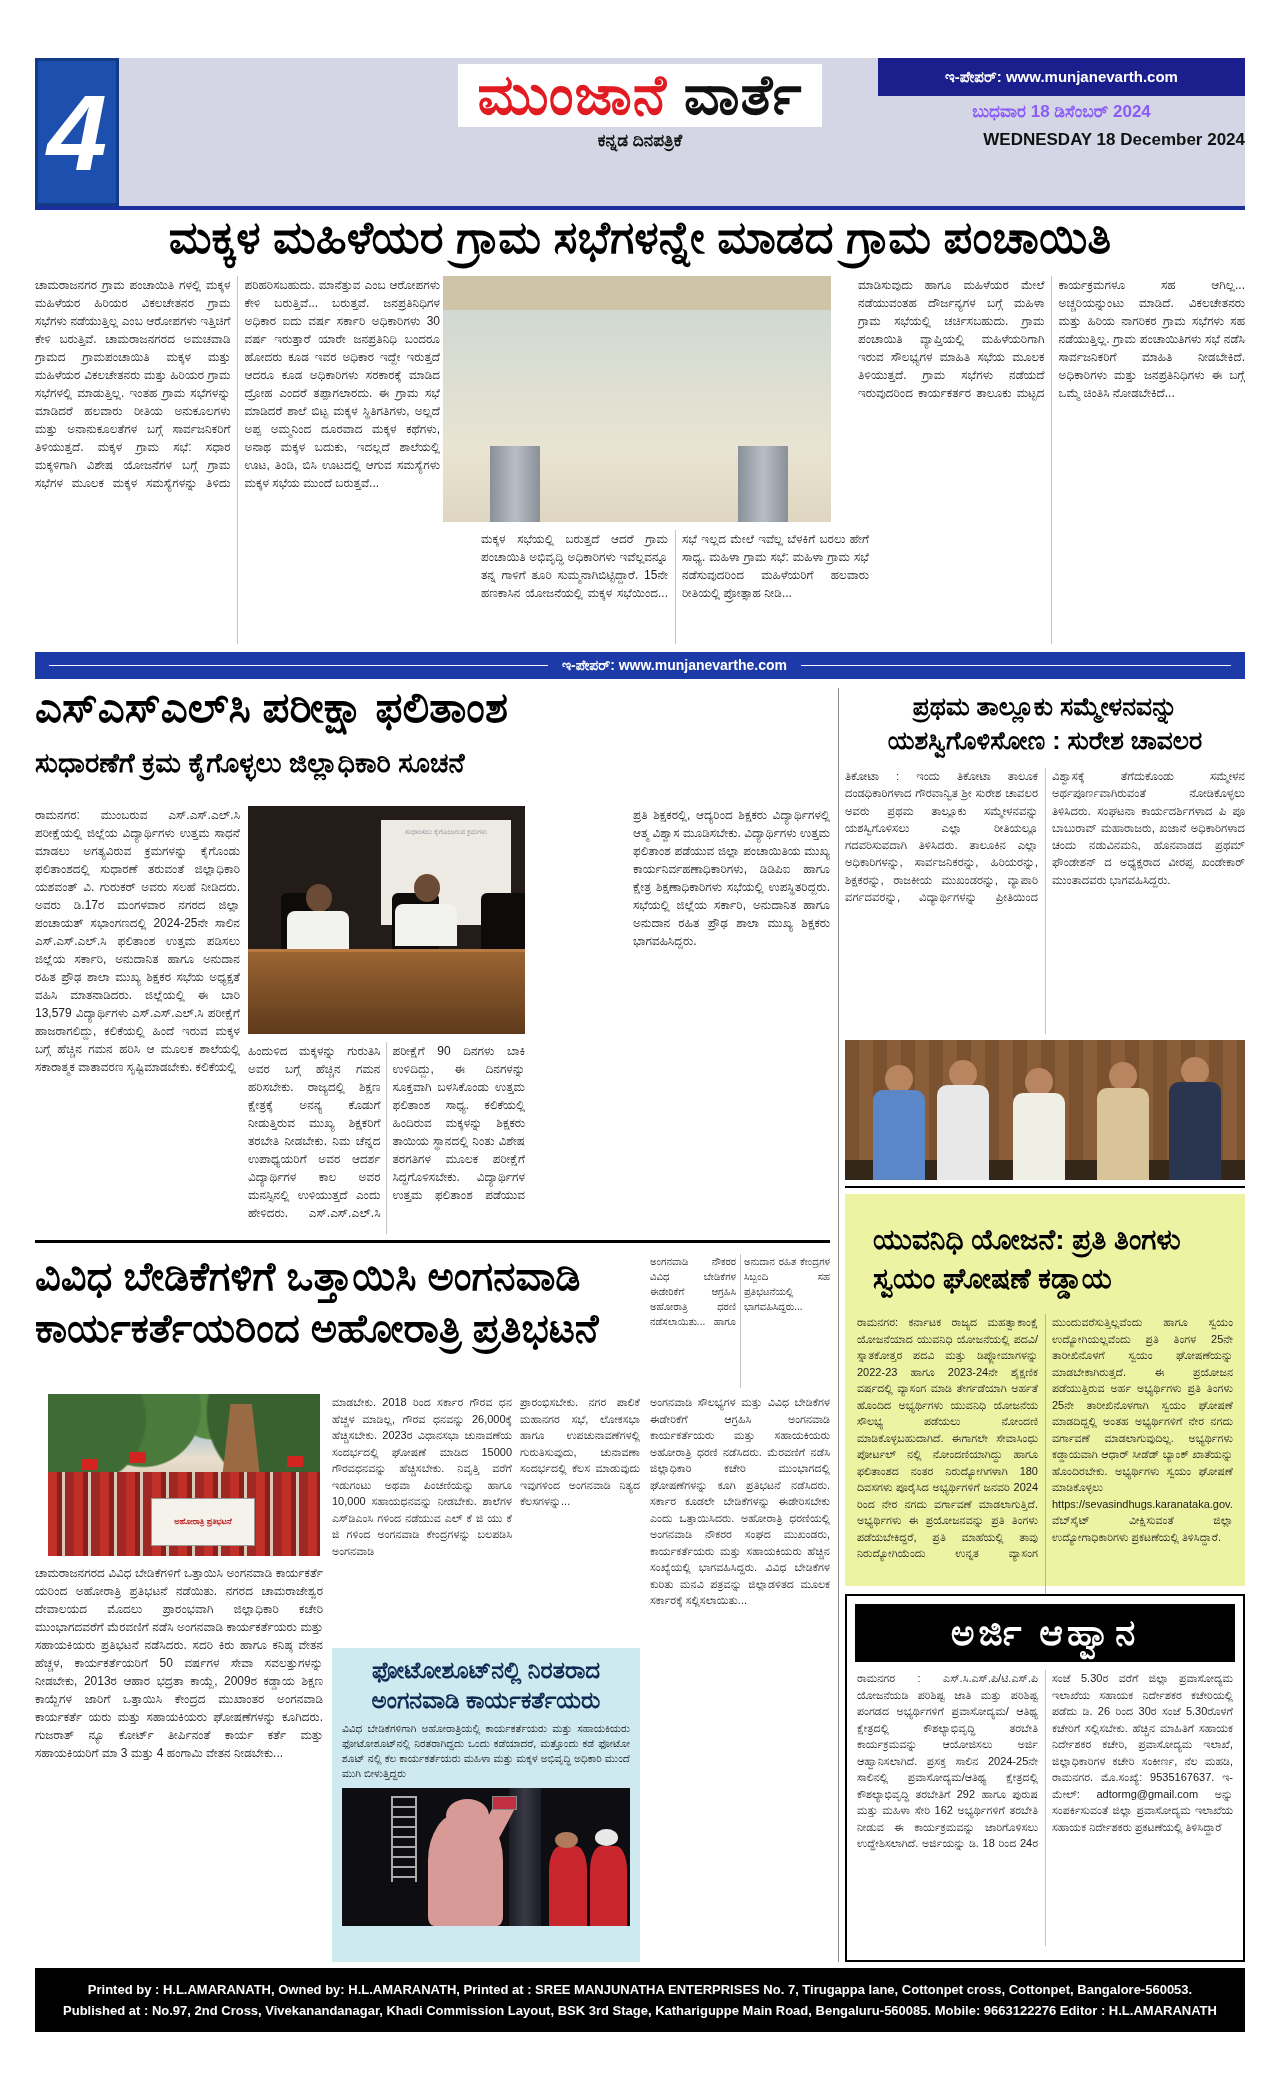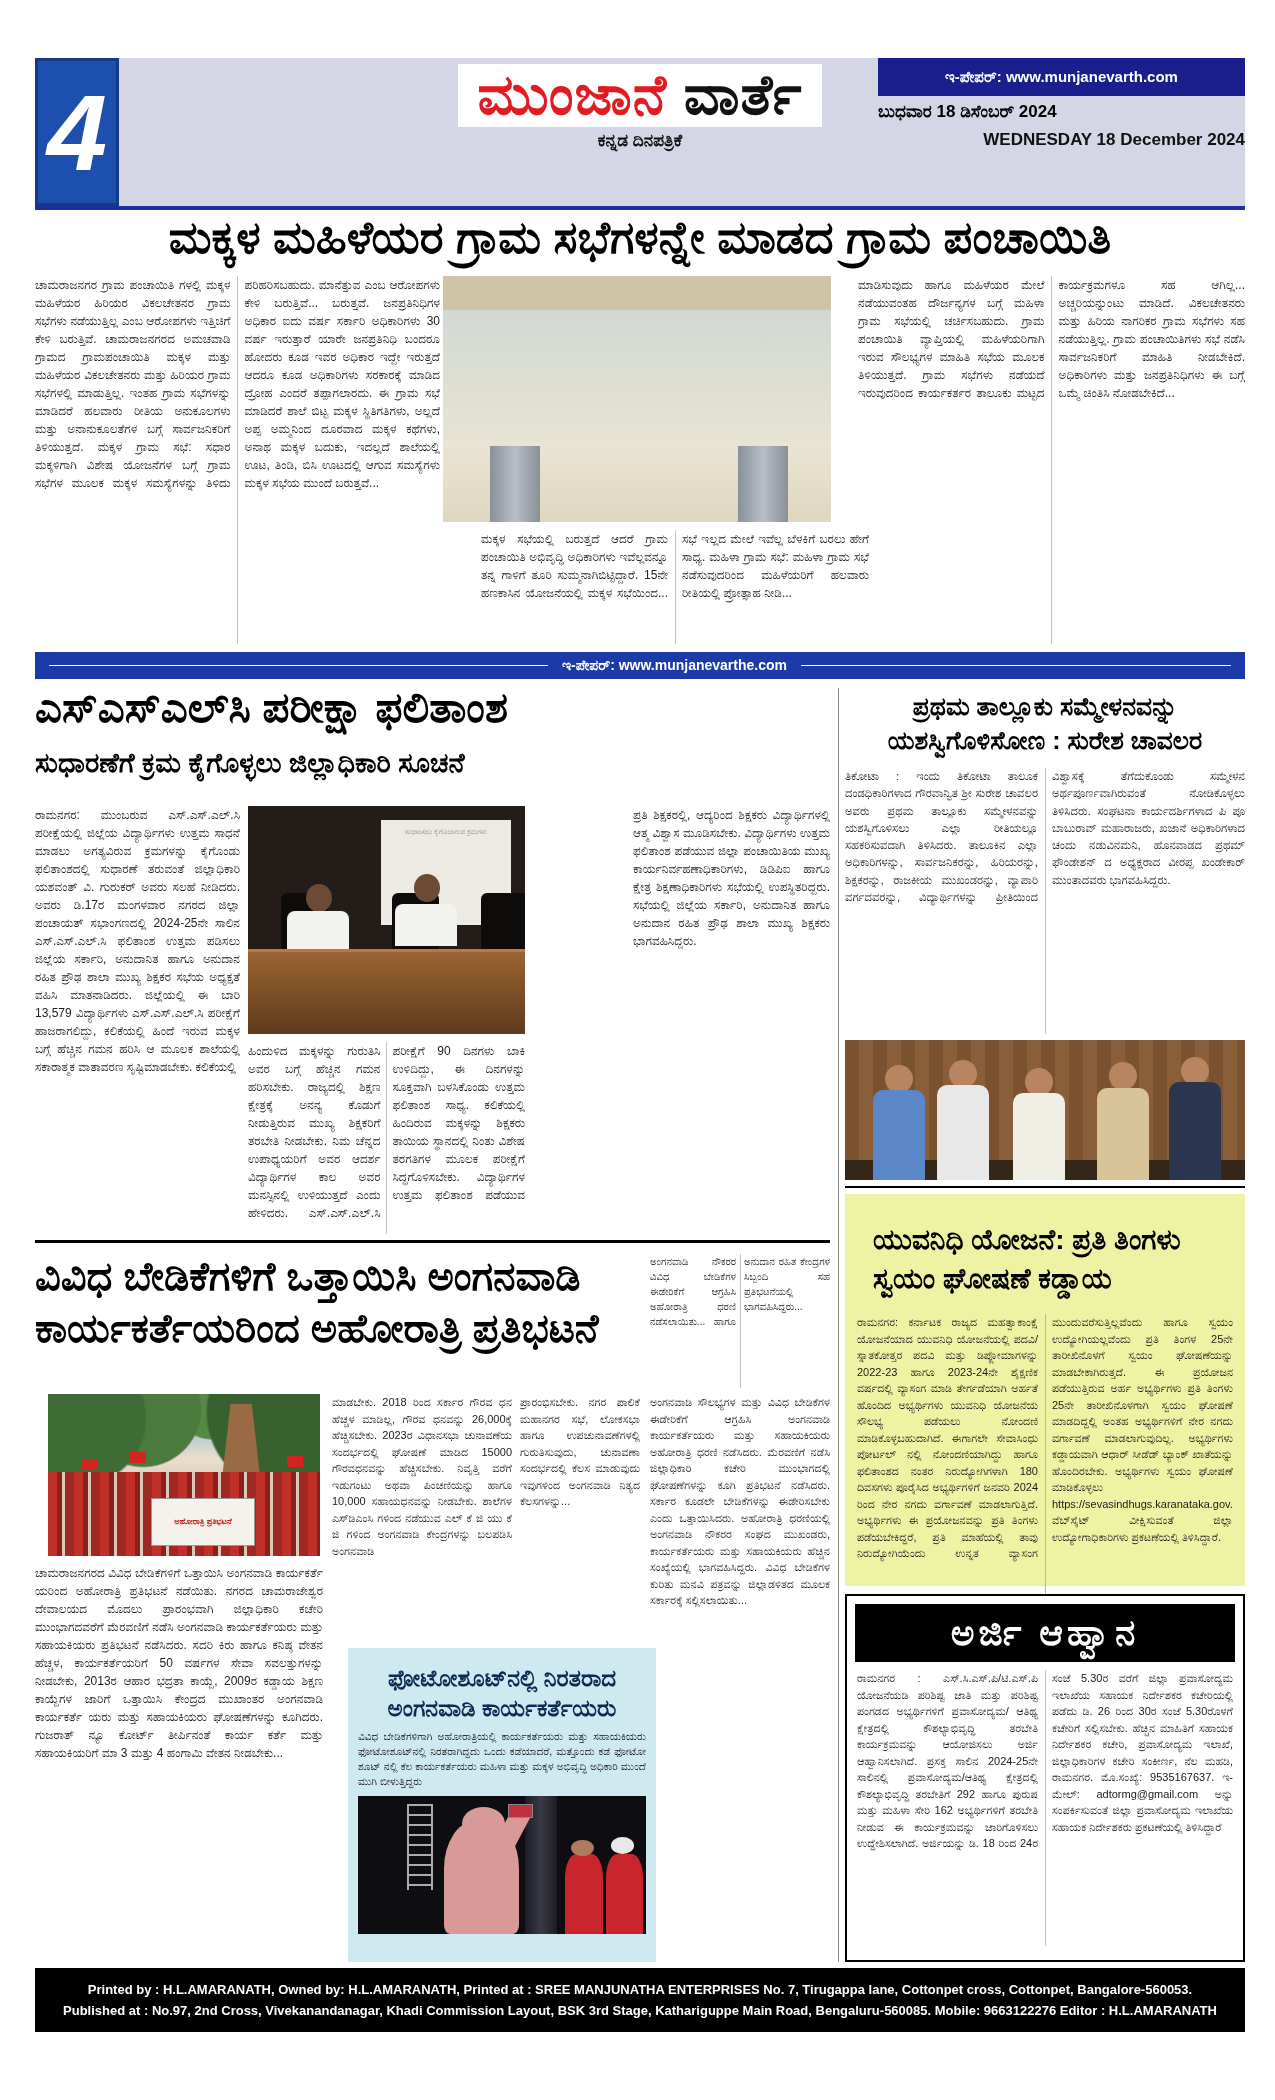--- a/index.html
+++ b/index.html
@@ -11,21 +11,21 @@
   .pagenum{left:35px;top:58px;width:84px;height:148px;background:#1d4fae;border:3px solid #123a85;
            box-sizing:border-box;color:#fff;font-size:108px;font-weight:bold;display:flex;
            align-items:center;justify-content:center;font-style:italic;}
   .masthead{left:330px;top:64px;width:620px;text-align:center;}
   .masthead .title{display:inline-block;background:#fff;padding:2px 20px;font-size:56px;
                    font-weight:bold;letter-spacing:1px;line-height:1.05;}
   .t-red{color:#e11b22;} .t-black{color:#111;}
   .masthead .tagline{font-size:17px;font-weight:bold;color:#111;margin-top:4px;}
   .navystrip{left:878px;top:58px;width:367px;height:38px;background:#1b1f8e;color:#fff;
              display:flex;align-items:center;justify-content:center;font-size:15px;font-weight:bold;}
-  .datekn{left:878px;top:102px;width:367px;text-align:left;color:#000000;font-size:17px;font-weight:bold;}
+  .datekn{left:878px;top:102px;width:367px;text-align:center;color:#8b5cf6;font-size:17px;font-weight:bold;}
   .dateen{left:878px;top:130px;width:367px;text-align:right;color:#111;font-size:17px;font-weight:bold;}
   .bluerule{left:35px;top:206px;width:1210px;height:4px;background:#1b2f9e;}
   
   .mainhead{left:35px;top:213px;width:1210px;text-align:center;font-size:45px;font-weight:bold;
             color:#000;line-height:1.1;}
   
   .body-txt{font-size:12px;line-height:1.5;text-align:justify;color:#222;overflow:hidden;}
   .cols2{column-count:2;column-gap:14px;column-rule:1px solid #c4c4c4;}
   
   .a1L{left:35px;top:276px;width:405px;height:368px;}
@@ -83,21 +83,21 @@
            background:repeating-linear-gradient(90deg,#c03028 0 9px,#8a1f1c 9px 14px,#d8c8b8 14px 17px,#a02824 17px 26px);}
   .p4flag{position:absolute;width:16px;height:11px;background:#d42420;}
   .p4banner{position:absolute;left:38%;bottom:6%;width:38%;height:30%;background:#f4f2ea;
             border:1px solid #999;font-size:8px;font-weight:bold;color:#c02020;text-align:right;
             display:flex;align-items:center;justify-content:center;padding:12px;box-sizing:border-box;}
   .ang-cA{left:35px;top:1564px;width:288px;height:398px;}
   .ang-cB{left:332px;top:1394px;width:180px;height:246px;font-size:11px;}
   .ang-cC{left:520px;top:1394px;width:120px;height:246px;font-size:11px;}
   .ang-cD{left:650px;top:1394px;width:180px;height:568px;font-size:11px;}
   
-  .bluebox{left:332px;top:1648px;width:308px;height:314px;background:#cfe9f0;box-sizing:border-box;padding:16px 10px;margin-left:16px;}
+  .bluebox{left:332px;top:1648px;width:308px;height:314px;background:#cfe9f0;box-sizing:border-box;padding:8px 10px;}
   .bluebox h3{margin:0;font-size:23px;font-weight:bold;color:#0c2a52;text-align:center;line-height:1.3;}
   .bluebox .bb-body{font-size:10.5px;line-height:1.45;text-align:justify;margin-top:5px;height:62px;overflow:hidden;}
   .photo5{position:relative;width:288px;height:138px;background:#0d0d12;margin-top:5px;overflow:hidden;}
   .p5pillar{position:absolute;left:58%;top:0;width:11%;height:100%;background:linear-gradient(90deg,#1c1c24,#3a3a46,#1c1c24);}
   .p5ladder{position:absolute;left:17%;top:6%;width:9%;height:62%;opacity:.85;
             background:repeating-linear-gradient(180deg,#c8c8c8 0 2px,transparent 2px 10px),
                        linear-gradient(90deg,#c8c8c8 0 2px,transparent 2px calc(100% - 2px),#c8c8c8 0);}
   .p5ph{position:absolute;left:30%;top:18%;width:26%;height:82%;background:#d79a96;border-radius:42% 42% 8% 8%;}
   .p5hood{position:absolute;left:36%;top:8%;width:15%;height:24%;background:#d79a96;border-radius:50%;}
   .p5arm{position:absolute;left:50%;top:10%;width:7%;height:30%;background:#d79a96;transform:rotate(28deg);}
@@ -238,21 +238,21 @@
       <div class="p5h" style="left:74%;top:32%;"></div>
       <div class="p5w" style="left:86%;"></div>
       <div class="p5h p5scarf" style="left:88%;top:30%;"></div>
     </div>
   </div>
 
   <div class="abs vrule"></div>
 
   <div class="abs tal-head">ಪ್ರಥಮ ತಾಲ್ಲೂಕು ಸಮ್ಮೇಳನವನ್ನು ಯಶಸ್ವಿಗೊಳಿಸೋಣ : ಸುರೇಶ ಚಾವಲರ</div>
   <div class="abs tal-body body-txt cols2">
-    <span>ತಿಕೋಟಾ : ಇಂದು ತಿಕೋಟಾ ತಾಲೂಕ ದಂಡಧಿಕಾರಿಗಳಾದ ಗೌರವಾನ್ವಿತ ಶ್ರೀ ಸುರೇಶ ಚಾವಲರ ಅವರು ಪ್ರಥಮ ತಾಲ್ಲೂಕು ಸಮ್ಮೇಳನವನ್ನು ಯಶಸ್ವಿಗೊಳಿಸಲು ಎಲ್ಲಾ ರೀತಿಯಲ್ಲೂ ಸಹಕರಿಸುವದಾಗಿ ತಿಳಿಸಿದರು. ತಾಲೂಕಿನ ಎಲ್ಲಾ ಅಧಿಕಾರಿಗಳನ್ನು, ಸಾರ್ವಜನಿಕರನ್ನು, ಹಿರಿಯರನ್ನು, ಶಿಕ್ಷಕರನ್ನು, ರಾಜಕೀಯ ಮುಖಂಡರನ್ನು, ವ್ಯಾಪಾರಿ ವರ್ಗದವರನ್ನು, ವಿದ್ಯಾರ್ಥಿಗಳನ್ನು ಪ್ರೀತಿಯಿಂದ</span>
+    <span>ತಿಕೋಟಾ : ಇಂದು ತಿಕೋಟಾ ತಾಲೂಕ ದಂಡಧಿಕಾರಿಗಳಾದ ಗೌರವಾನ್ವಿತ ಶ್ರೀ ಸುರೇಶ ಚಾವಲರ ಅವರು ಪ್ರಥಮ ತಾಲ್ಲೂಕು ಸಮ್ಮೇಳನವನ್ನು ಯಶಸ್ವಿಗೊಳಿಸಲು ಎಲ್ಲಾ ರೀತಿಯಲ್ಲೂ ಗದವರಿಸುವದಾಗಿ ತಿಳಿಸಿದರು. ತಾಲೂಕಿನ ಎಲ್ಲಾ ಅಧಿಕಾರಿಗಳನ್ನು, ಸಾರ್ವಜನಿಕರನ್ನು, ಹಿರಿಯರನ್ನು, ಶಿಕ್ಷಕರನ್ನು, ರಾಜಕೀಯ ಮುಖಂಡರನ್ನು, ವ್ಯಾಪಾರಿ ವರ್ಗದವರನ್ನು, ವಿದ್ಯಾರ್ಥಿಗಳನ್ನು ಪ್ರೀತಿಯಿಂದ</span>
     <span>ವಿಶ್ವಾಸಕ್ಕೆ ತೆಗೆದುಕೊಂಡು ಸಮ್ಮೇಳನ ಅರ್ಥಪೂರ್ಣವಾಗಿರುವಂತೆ ನೋಡಿಕೊಳ್ಳಲು ತಿಳಿಸಿದರು. ಸಂಘಟನಾ ಕಾರ್ಯದರ್ಶಿಗಳಾದ ಪಿ ಪೂ ಬಾಬುರಾವ್ ಮಹಾರಾಜರು, ಖಜಾನೆ ಅಧಿಕಾರಿಗಳಾದ ಚಂದು ನಡುವಿನಮನಿ, ಹೊನವಾಡದ ಪ್ರಥಮ್ ಫೌಂಡೇಶನ್ ದ ಅಧ್ಯಕ್ಷರಾದ ವೀರಪ್ಪ ಖಂಡೇಕಾರ್ ಮುಂತಾದವರು ಭಾಗವಹಿಸಿದ್ದರು.</span>
   </div>
 
   <div class="abs photo3">
     <div class="p3floor"></div>
     <div class="p3h" style="left:10%;top:18%;"></div>
     <div class="p3p" style="left:7%;height:64%;background:#5b87c8;"></div>
     <div class="p3h" style="left:26%;top:14%;"></div>
     <div class="p3p" style="left:23%;height:68%;background:#e8e8e8;"></div>
     <div class="p3h" style="left:45%;top:20%;"></div>

